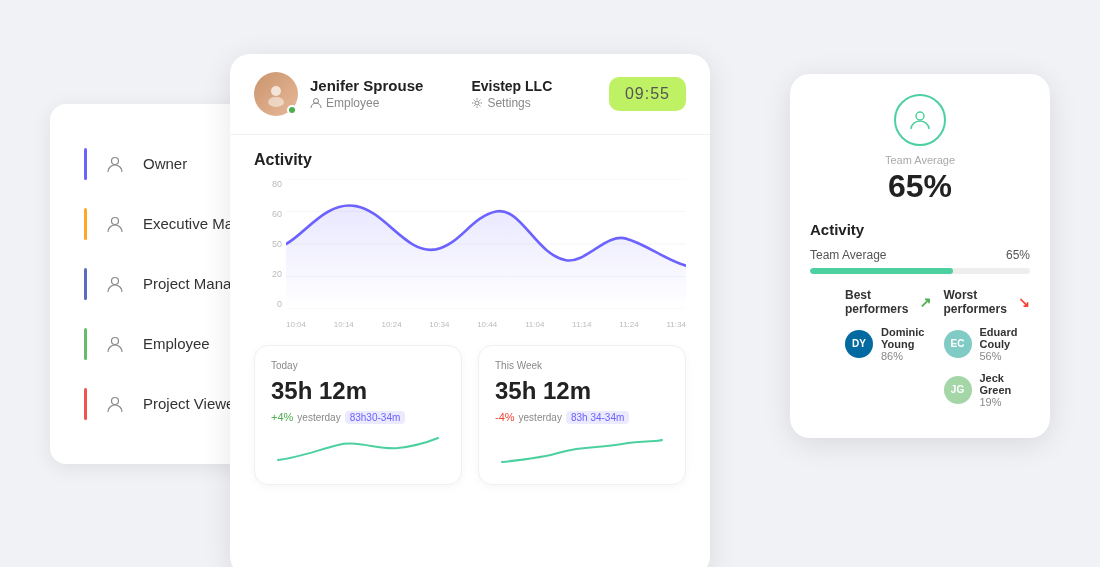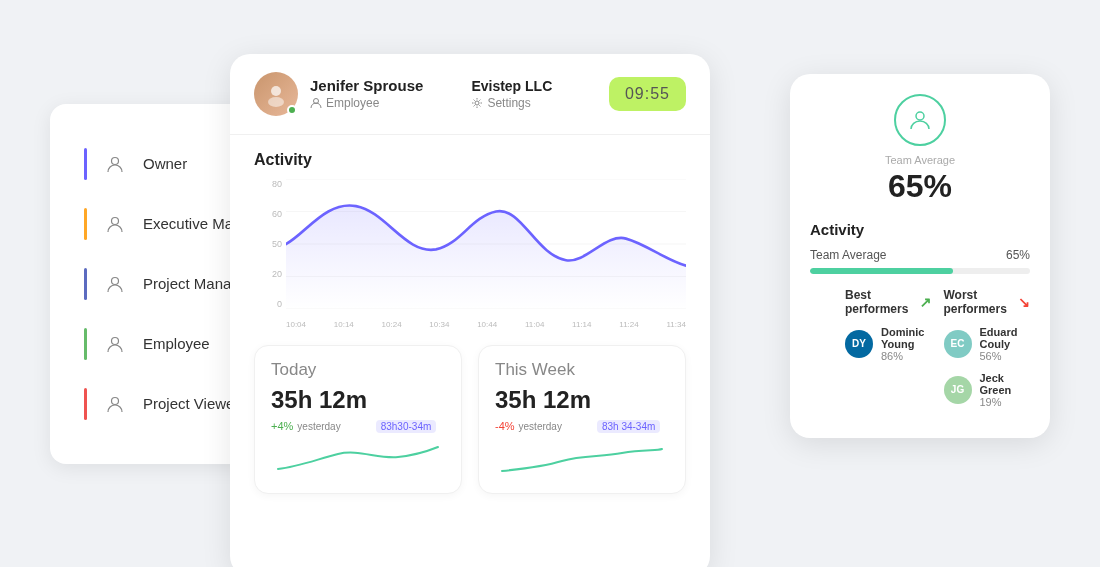--- a/index.html
+++ b/index.html
@@ -240,21 +240,21 @@
     .stat-card {
       flex: 1;
       background: #fff;
       border: 1px solid #f0f0f0;
       border-radius: 14px;
       padding: 14px 16px;
       box-shadow: 0 2px 8px rgba(0,0,0,0.04);
     }
 
     .stat-label {
-      font-size: 17px;
+      font-size: 10px;
       color: #888;
       margin-bottom: 6px;
     }
 
     .stat-value {
       font-size: 24px;
       font-weight: 700;
       color: #222;
     }
 
@@ -267,21 +267,20 @@
     }
 
     .stat-change .pos { color: #4caf50; }
     .stat-change .neg { color: #f44336; }
     .stat-change .badge {
       background: #6c63ff22;
       color: #6c63ff;
       border-radius: 4px;
       padding: 1px 5px;
       font-size: 10px;
-      margin-left: 31px;
     }
 
     .mini-chart {
       height: 40px;
       margin-top: 6px;
     }
 
     
     .right-panel {
       position: absolute;

